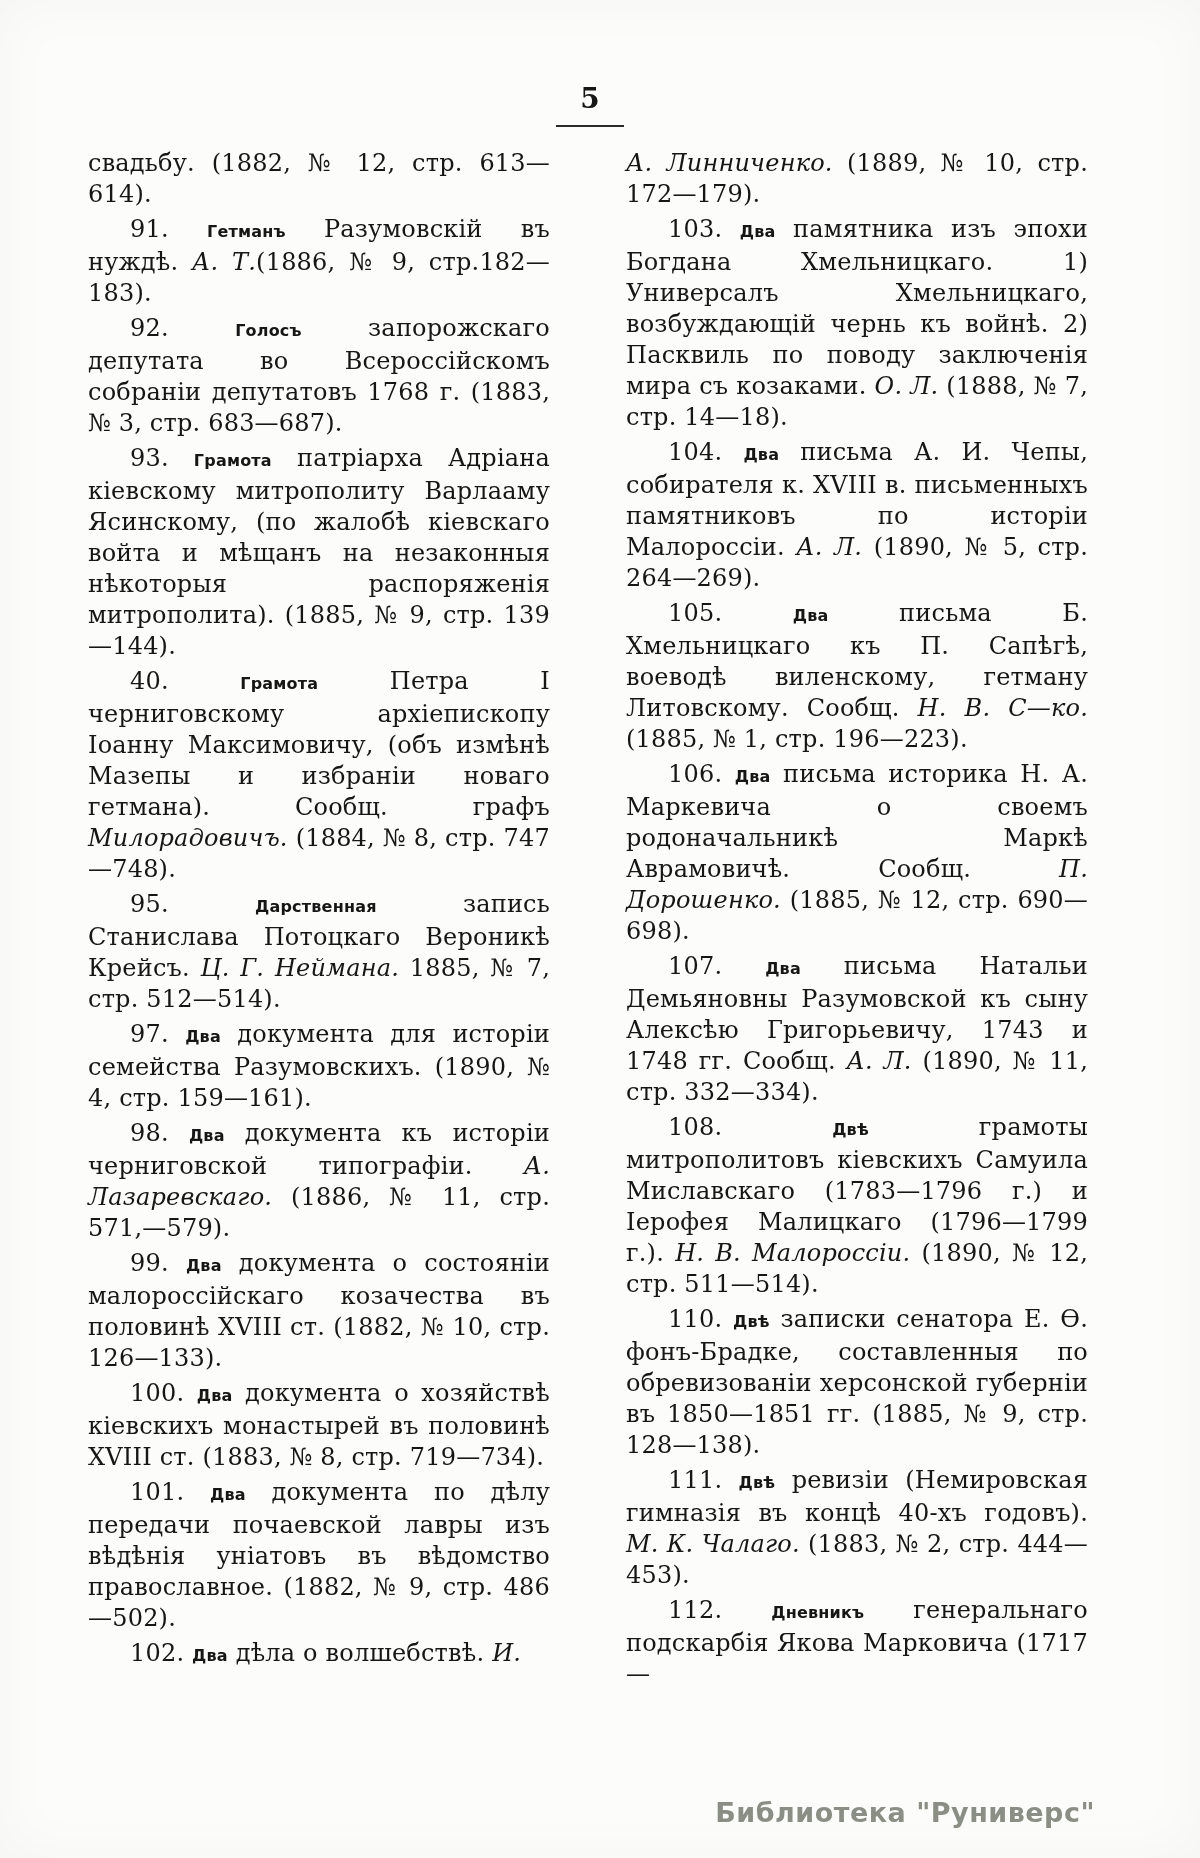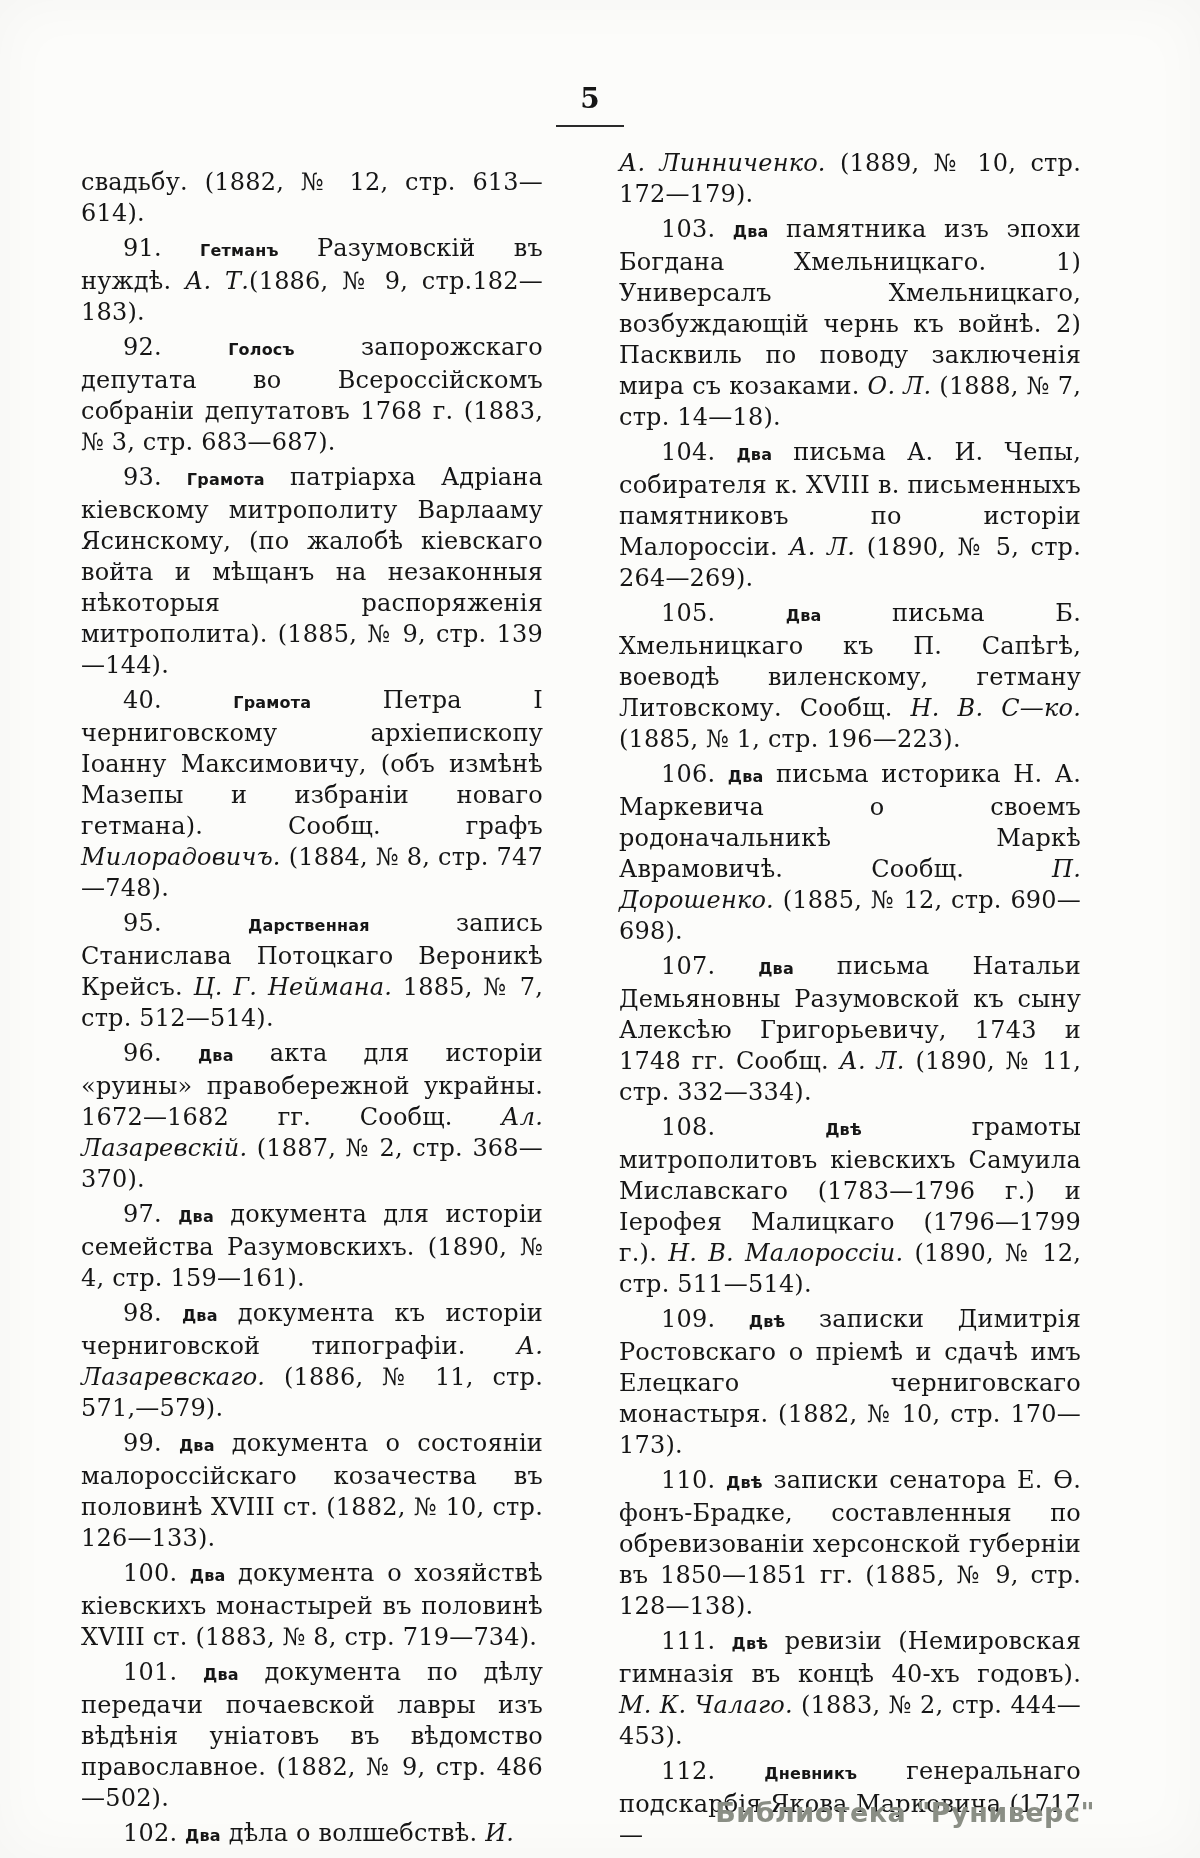--- a/index.html
+++ b/index.html
@@ -23,23 +23,23 @@
   }
   .page-number {
     display: inline-block;
     font-size: 28px;
     font-weight: bold;
     padding: 0 24px 10px 24px;
     border-bottom: 2px solid #2a2a2a;
   }
   .text-block {
     position: absolute;
-    top: 148px; left: 81px;
+    top: 148px; left: 88px;
     display: flex;
-    align-items: flex-end;
+    align-items: flex-start;
     gap: 10px;
   }
   .column {
     width: 462px;
     font-size: 24px;
     line-height: 31px;
     text-align: justify;
     letter-spacing: 0.2px;
   }
   .divider {
@@ -75,38 +75,36 @@
   </div>
 
   <div class="text-block">
     <div class="column" id="col-left">
         <p class="entry no-indent"><span>свадьбу. (1882, № 12, стр. 613—614).</span></p>
         <p class="entry"><span>91. </span><span class="seg-bold">Гетманъ</span><span> Разумовскій въ нуждѣ. </span><span class="seg-italic">А. Т.</span><span>(1886, № 9, стр.182—183).</span></p>
         <p class="entry"><span>92. </span><span class="seg-bold">Голосъ</span><span> запорожскаго депутата во Всероссійскомъ собраніи депутатовъ 1768 г. (1883, № 3, стр. 683—687).</span></p>
         <p class="entry"><span>93. </span><span class="seg-bold">Грамота</span><span> патріарха Адріана кіевскому митрополиту Варлааму Ясинскому, (по жалобѣ кіевскаго войта и мѣщанъ на незаконныя нѣкоторыя распоряженія митрополита). (1885, № 9, стр. 139—144).</span></p>
         <p class="entry"><span>40. </span><span class="seg-bold">Грамота</span><span> Петра I черниговскому архіепископу Іоанну Максимовичу, (объ измѣнѣ Мазепы и избраніи новаго гетмана). Сообщ. графъ </span><span class="seg-italic">Милорадовичъ.</span><span> (1884, № 8, стр. 747—748).</span></p>
         <p class="entry"><span>95. </span><span class="seg-bold">Дарственная</span><span> запись Станислава Потоцкаго Вероникѣ Крейсъ. </span><span class="seg-italic">Ц. Г. Неймана.</span><span> 1885, № 7, стр. 512—514).</span></p>
-        <p class="entry"><span>96. </span><span class="seg-bold">Два</span><span> акта для исторіи «руины» правобережной украйны. 1672—1682 гг. Сообщ. </span><span class="seg-italic">Ал. Лазаревскій.</span><span> (1887, № 2, стр. 368—370).</span></p>
         <p class="entry"><span>97. </span><span class="seg-bold">Два</span><span> документа для исторіи семейства Разумовскихъ. (1890, № 4, стр. 159—161).</span></p>
         <p class="entry"><span>98. </span><span class="seg-bold">Два</span><span> документа къ исторіи черниговской типографіи. </span><span class="seg-italic">А. Лазаревскаго.</span><span> (1886, № 11, стр. 571,—579).</span></p>
         <p class="entry"><span>99. </span><span class="seg-bold">Два</span><span> документа о состояніи малороссійскаго козачества въ половинѣ XVIII ст. (1882, № 10, стр. 126—133).</span></p>
         <p class="entry"><span>100. </span><span class="seg-bold">Два</span><span> документа о хозяйствѣ кіевскихъ монастырей въ половинѣ XVIII ст. (1883, № 8, стр. 719—734).</span></p>
         <p class="entry"><span>101. </span><span class="seg-bold">Два</span><span> документа по дѣлу передачи почаевской лавры изъ вѣдѣнія уніатовъ въ вѣдомство православное. (1882, № 9, стр. 486—502).</span></p>
         <p class="entry"><span>102. </span><span class="seg-bold">Два</span><span> дѣла о волшебствѣ. </span><span class="seg-italic">И.</span></p>
       </div>
     <div class="divider"></div>
     <div class="column" id="col-right">
         <p class="entry no-indent"><span class="seg-italic">А. Линниченко.</span><span> (1889, № 10, стр. 172—179).</span></p>
         <p class="entry"><span>103. </span><span class="seg-bold">Два</span><span> памятника изъ эпохи Богдана Хмельницкаго. 1) Универсалъ Хмельницкаго, возбуждающій чернь къ войнѣ. 2) Пасквиль по поводу заключенія мира съ козаками. </span><span class="seg-italic">О. Л.</span><span> (1888, № 7, стр. 14—18).</span></p>
         <p class="entry"><span>104. </span><span class="seg-bold">Два</span><span> письма А. И. Чепы, собирателя к. XVIII в. письменныхъ памятниковъ по исторіи Малороссіи. </span><span class="seg-italic">А. Л.</span><span> (1890, № 5, стр. 264—269).</span></p>
         <p class="entry"><span>105. </span><span class="seg-bold">Два</span><span> письма Б. Хмельницкаго къ П. Сапѣгѣ, воеводѣ виленскому, гетману Литовскому. Сообщ. </span><span class="seg-italic">Н. В. С—ко.</span><span> (1885, № 1, стр. 196—223).</span></p>
         <p class="entry"><span>106. </span><span class="seg-bold">Два</span><span> письма историка Н. А. Маркевича о своемъ родоначальникѣ Маркѣ Аврамовичѣ. Сообщ. </span><span class="seg-italic">П. Дорошенко.</span><span> (1885, № 12, стр. 690—698).</span></p>
         <p class="entry"><span>107. </span><span class="seg-bold">Два</span><span> письма Натальи Демьяновны Разумовской къ сыну Алексѣю Григорьевичу, 1743 и 1748 гг. Сообщ. </span><span class="seg-italic">А. Л.</span><span> (1890, № 11, стр. 332—334).</span></p>
         <p class="entry"><span>108. </span><span class="seg-bold">Двѣ</span><span> грамоты митрополитовъ кіевскихъ Самуила Миславскаго (1783—1796 г.) и Іерофея Малицкаго (1796—1799 г.). </span><span class="seg-italic">Н. В. Малороссіи.</span><span> (1890, № 12, стр. 511—514).</span></p>
-        <p class="entry"><span>109. </span><span class="seg-bold">Двѣ</span><span> записки Димитрія Ростовскаго о пріемѣ и сдачѣ имъ Елецкаго черниговскаго монастыря. (1882, № 10, стр. 170—173).</span></p>
         <p class="entry"><span>110. </span><span class="seg-bold">Двѣ</span><span> записки сенатора Е. Ѳ. фонъ-Брадке, составленныя по обревизованіи херсонской губерніи въ 1850—1851 гг. (1885, № 9, стр. 128—138).</span></p>
         <p class="entry"><span>111. </span><span class="seg-bold">Двѣ</span><span> ревизіи (Немировская гимназія въ концѣ 40-хъ годовъ). </span><span class="seg-italic">М. К. Чалаго.</span><span> (1883, № 2, стр. 444—453).</span></p>
         <p class="entry"><span>112. </span><span class="seg-bold">Дневникъ</span><span> генеральнаго подскарбія Якова Марковича (1717—</span></p>
       </div>
   </div>
 
   <div class="watermark">Библиотека "Руниверс"</div>
 
 </div>
 

